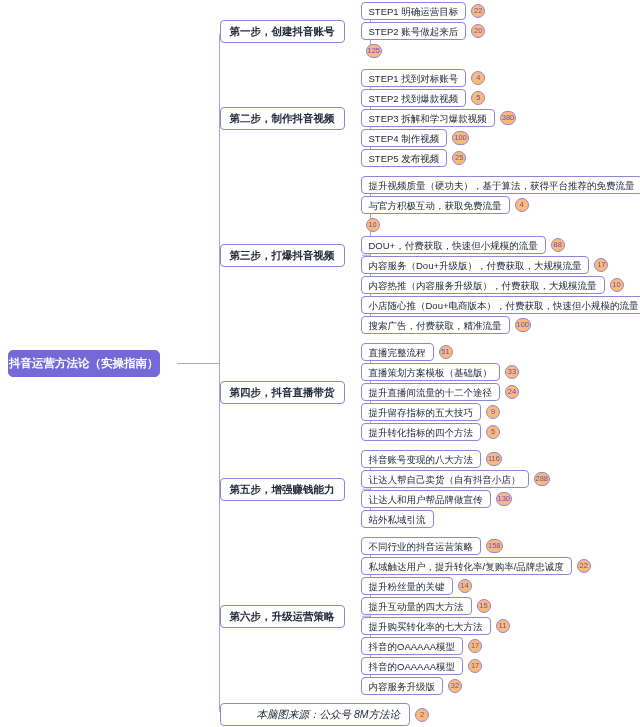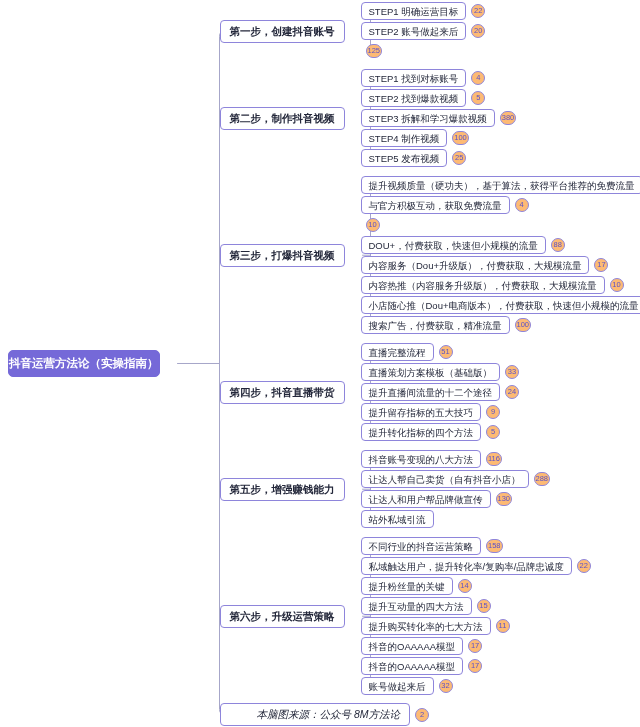--- a/index.html
+++ b/index.html
@@ -256,21 +256,21 @@
             </div>
             <div class="leaf-row">
               <div class="node leaf">抖音的OAAAAA模型</div>
               <div class="badge">17</div>
             </div>
             <div class="leaf-row">
               <div class="node leaf">抖音的OAAAAA模型</div>
               <div class="badge">17</div>
             </div>
             <div class="leaf-row">
-              <div class="node leaf">账号做起来后</div>
+              <div class="node leaf">内容服务升级版</div>
               <div class="badge">32</div>
             </div>
           </div>
         </div>
         <div class="branch-row">
           <div class="branch-cell">
             <div class="node branch italic">本脑图来源：公众号 8M方法论</div>
             <div class="badge">2</div>
           </div>
         </div>

